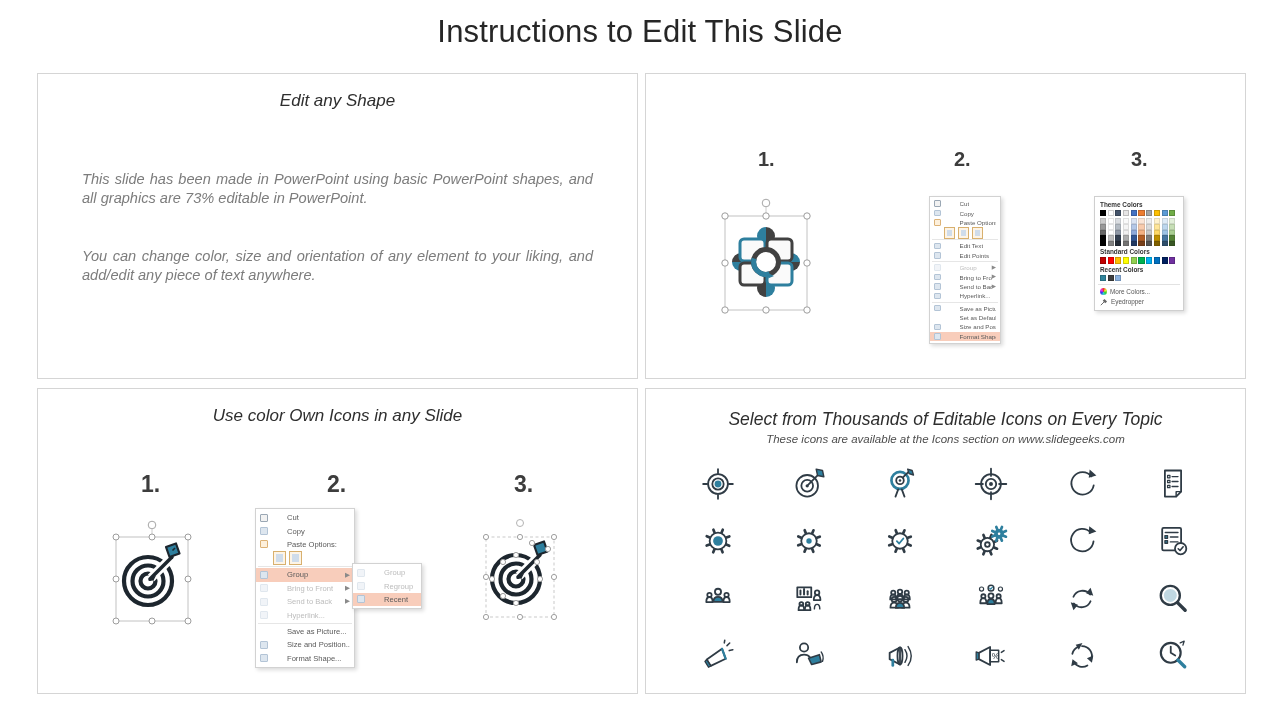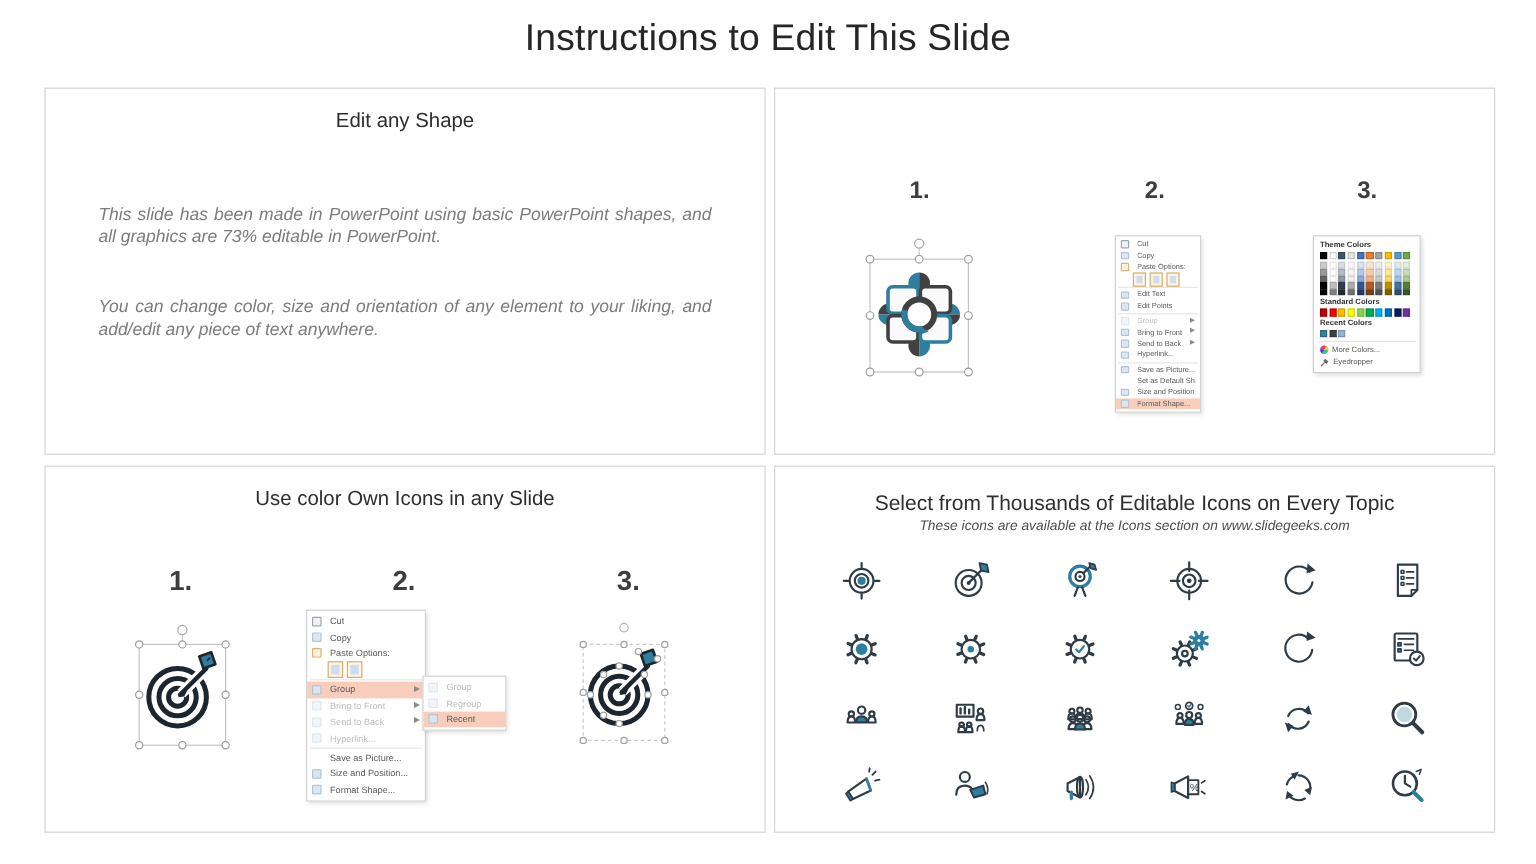--- a/index.html
+++ b/index.html
@@ -11,21 +11,21 @@
     position:absolute;top:14px;left:0;width:100%;text-align:center;
     font-size:31px;color:#262626;letter-spacing:.2px;
   }
   .panel{position:absolute;background:#fff;border:1px solid #d5d5d5;}
   .p-tl{left:37px;top:73px;width:599px;height:304px;}
   .p-tr{left:645px;top:73px;width:599px;height:304px;}
   .p-bl{left:37px;top:388px;width:599px;height:304px;}
   .p-br{left:645px;top:388px;width:599px;height:304px;}
   .panel h2{
     margin:0;position:absolute;top:17px;left:0;right:0;text-align:center;
-    font-size:17px;font-weight:400;color:#2e2e2e;
+    font-size:17px;font-weight:400;color:#2e2e2e;font-style:italic;
   }
   .p-br h2{font-size:17.5px;font-weight:500;top:20px;}
   .p-tl p{
     position:absolute;left:44px;right:44px;margin:0;font-style:italic;color:#7c7c7c;
     font-size:14.6px;line-height:1.32;text-align:justify;
   }
   .t1{top:96px;} .t2{top:173px;}
   .sub{
     position:absolute;top:44px;left:0;right:0;margin:0;text-align:center;
     font-style:italic;font-size:11.5px;color:#4d4d4d;
@@ -43,21 +43,21 @@
   
   .ctx{
     position:absolute;background:#fff;border:1px solid #d2d2d2;
     box-shadow:1.5px 2px 4px rgba(0,0,0,.15);padding:2px 0;color:#5a5a5a;
   }
   .ctx1{left:283px;top:122px;width:70px;font-size:6.2px;}
   .ctx2{left:217px;top:119px;width:98px;font-size:7.6px;}
   .ctx-row{position:relative;display:flex;align-items:center;padding:0 4px;}
   .ctx1 .ctx-row{height:9.4px;}
   .ctx2 .ctx-row{height:13.4px;}
-  .ctx-row .lbl{margin-left:7px;white-space:nowrap;overflow:hidden;}
+  .ctx-row .lbl{margin-left:19px;white-space:nowrap;overflow:hidden;}
   .ctx-row.dis{color:#bcbcbc;}
   .ctx-row.dis .mi{opacity:.4;}
   .ctx-row.hot{background:#f8cdbb;}
   .arrow{margin-left:auto;font-size:5.5px;color:#8a8a8a;line-height:1;}
   .ctx2 .arrow{font-size:6.5px;}
   .mi{flex:0 0 auto;width:6.5px;height:6.5px;border-radius:1px;background:#dde6ef;border:1px solid #b3c4d6;box-sizing:border-box;}
   .ctx2 .mi{width:8px;height:8px;}
   .mi-cut{background:#f2f2f2;border-color:#9aa7b4;}
   .mi-paste{background:#fdf0dc;border-color:#dcb277;}
   .mi-none{visibility:hidden;}

